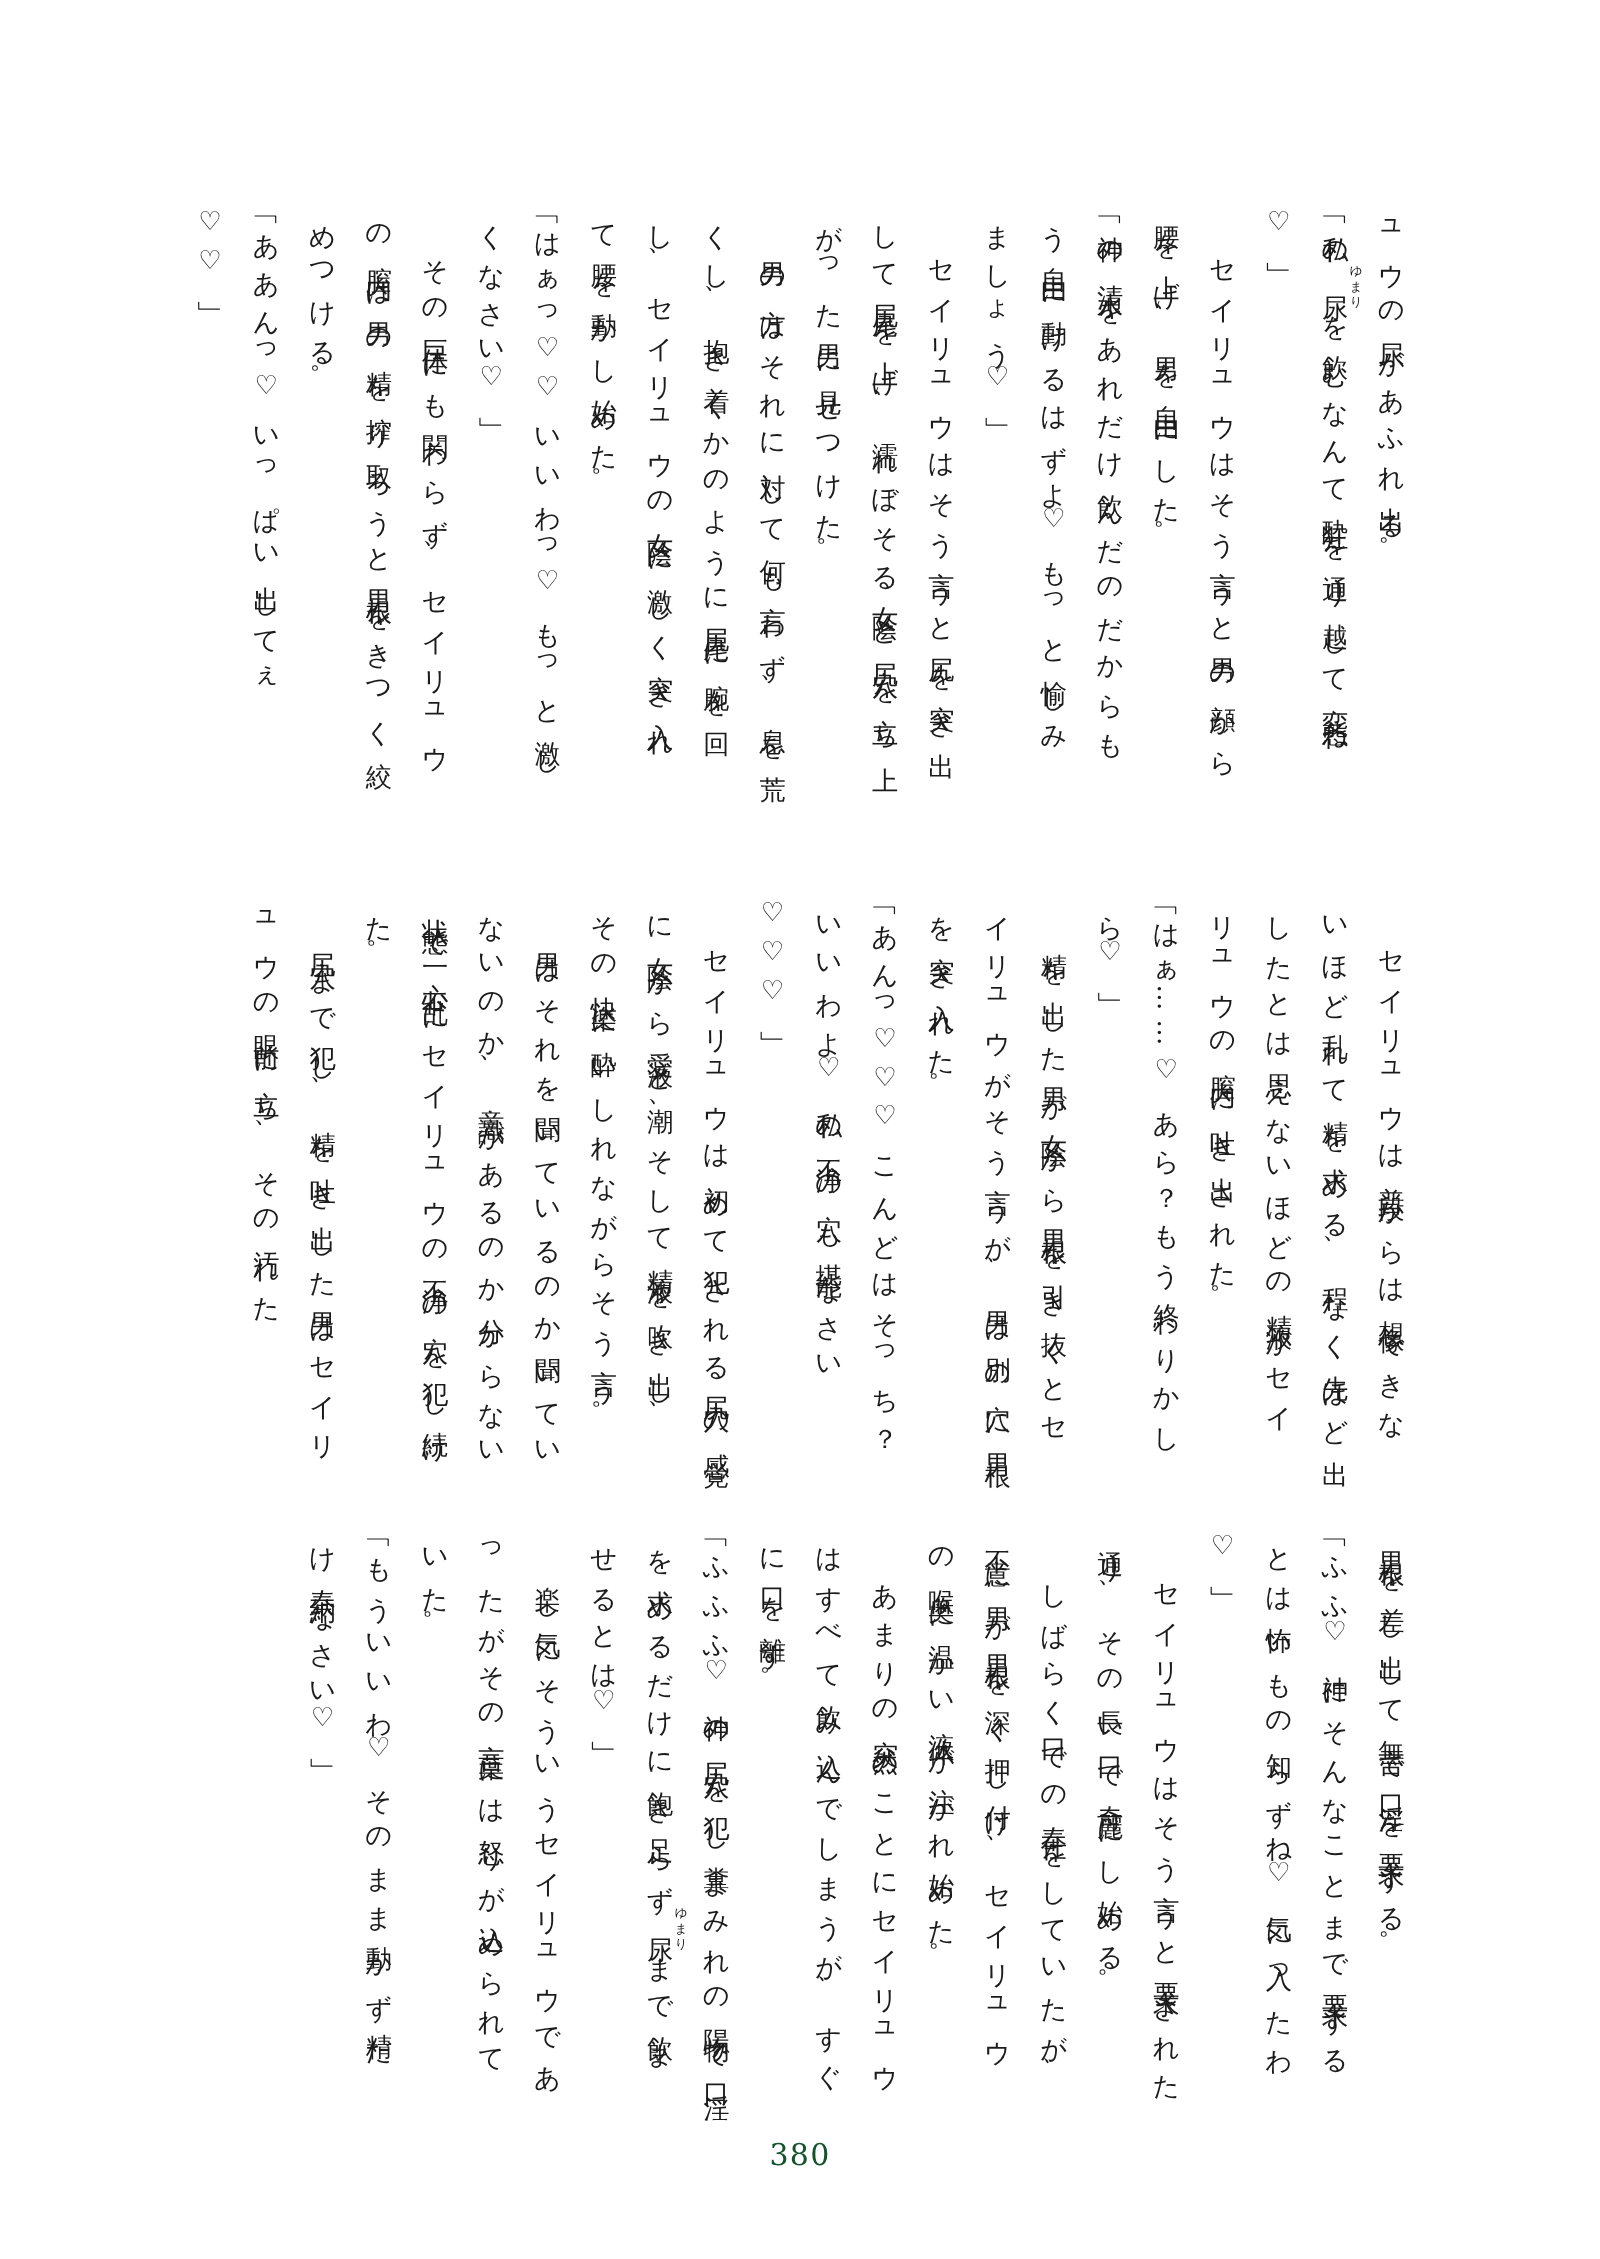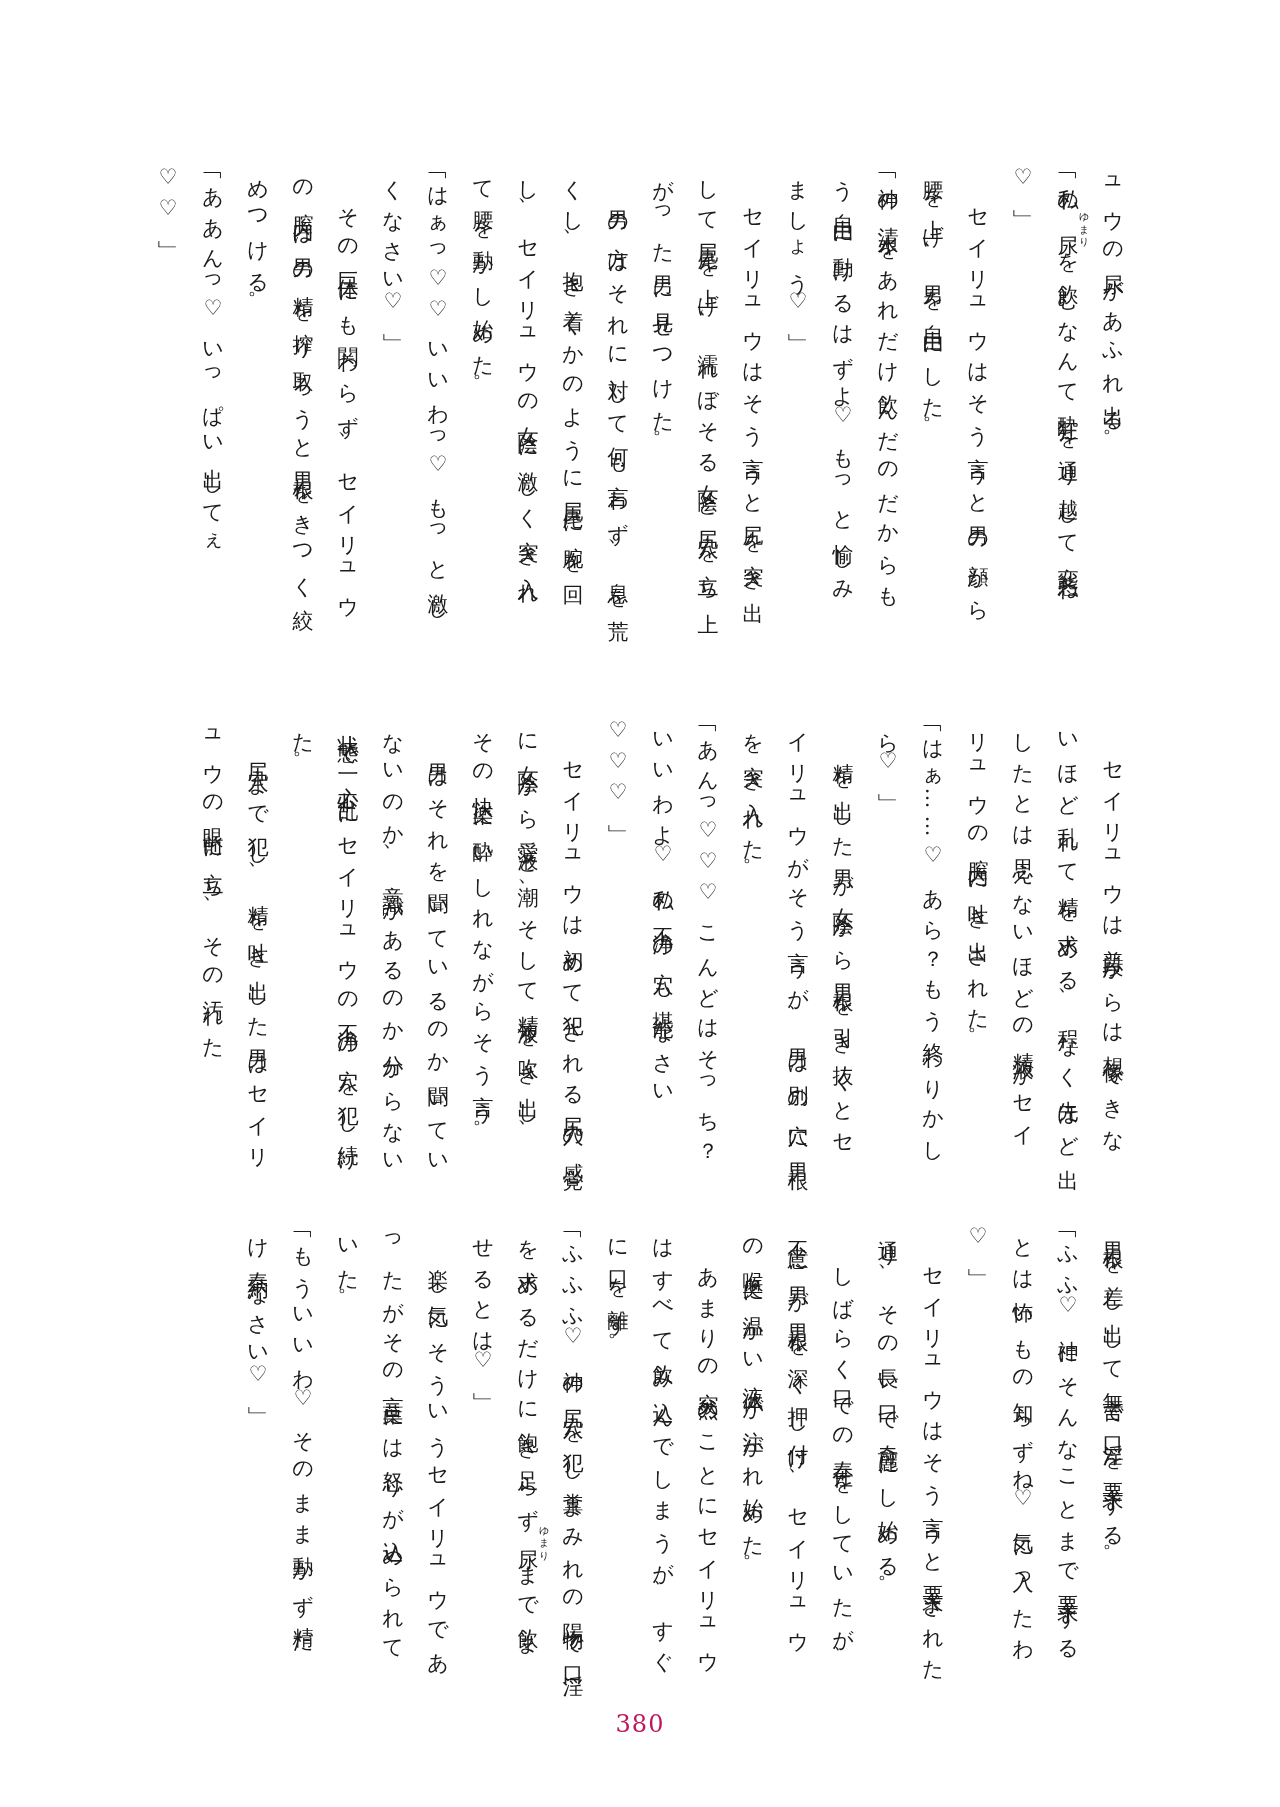--- a/index.html
+++ b/index.html
@@ -40,21 +40,21 @@
     line-height: 1;
   }
   .page-number {
     position: absolute;
     left: 0;
     right: 0;
     top: 1710px;
     text-align: center;
     font-size: 24px;
     letter-spacing: 1px;
-    color: #be185d;
+    color: #14532d;
   }
 </style>
 </head>
 <body>
 
 <div class="page">
   <div class="band band-1">
       <p>ュウの尿があふれ出る。</p>
       <p>「私の<ruby>尿<rt>ゆまり</rt></ruby>を飲むなんて酔狂を通り越して変態ね♡」</p>
       <p>　セイリュウはそう言うと男の顔から腰を上げ、男を自由にした。</p>

